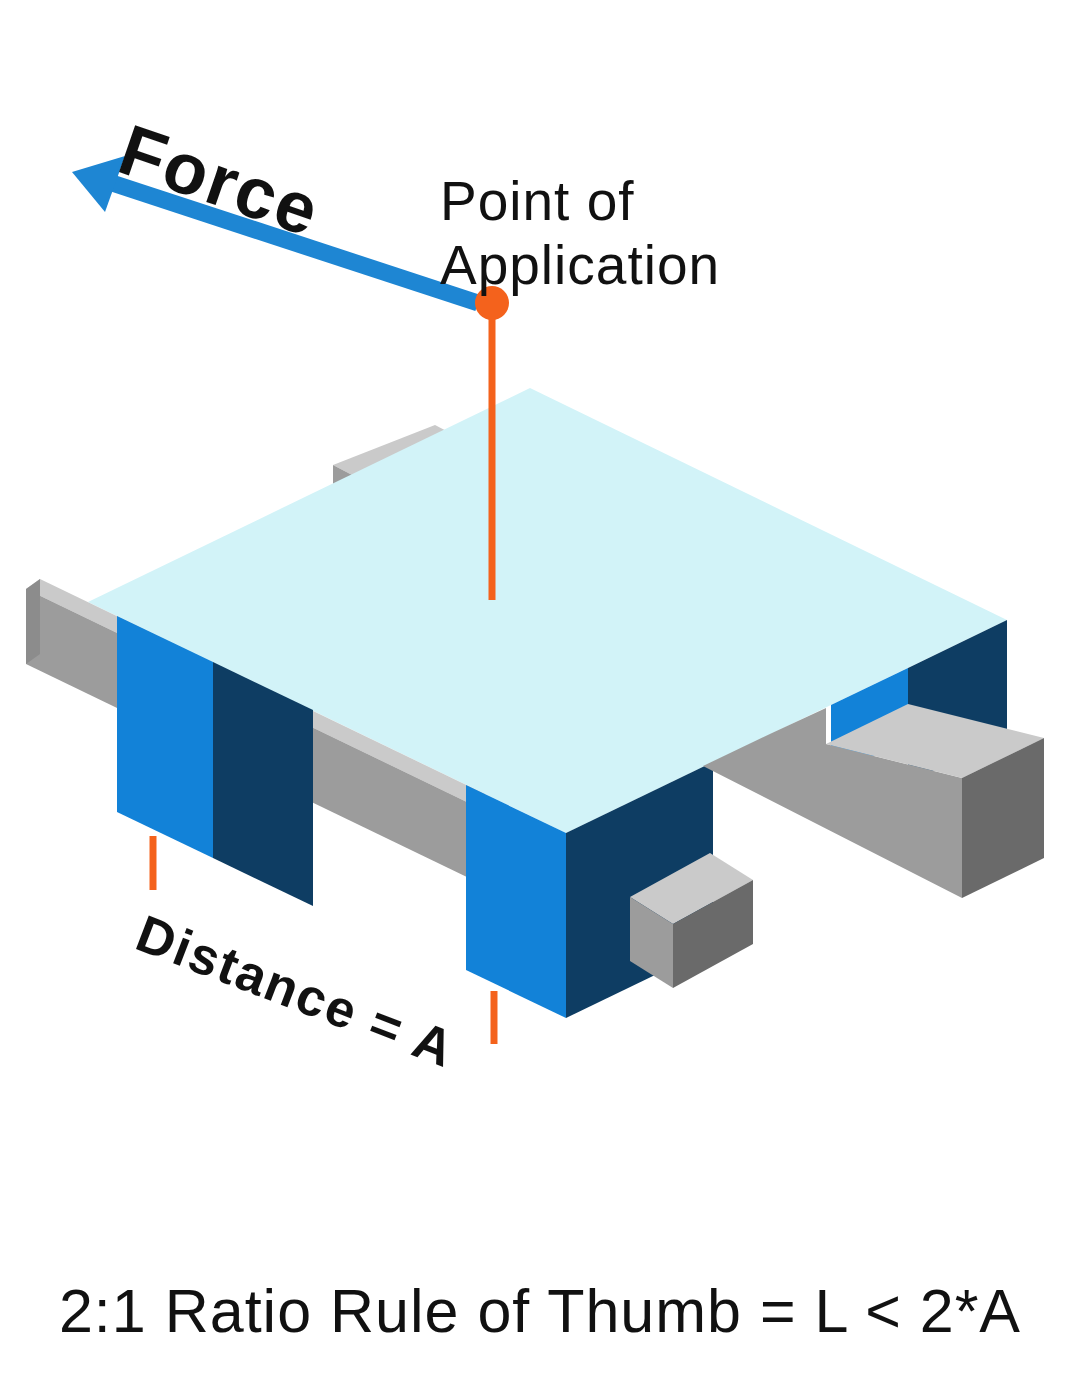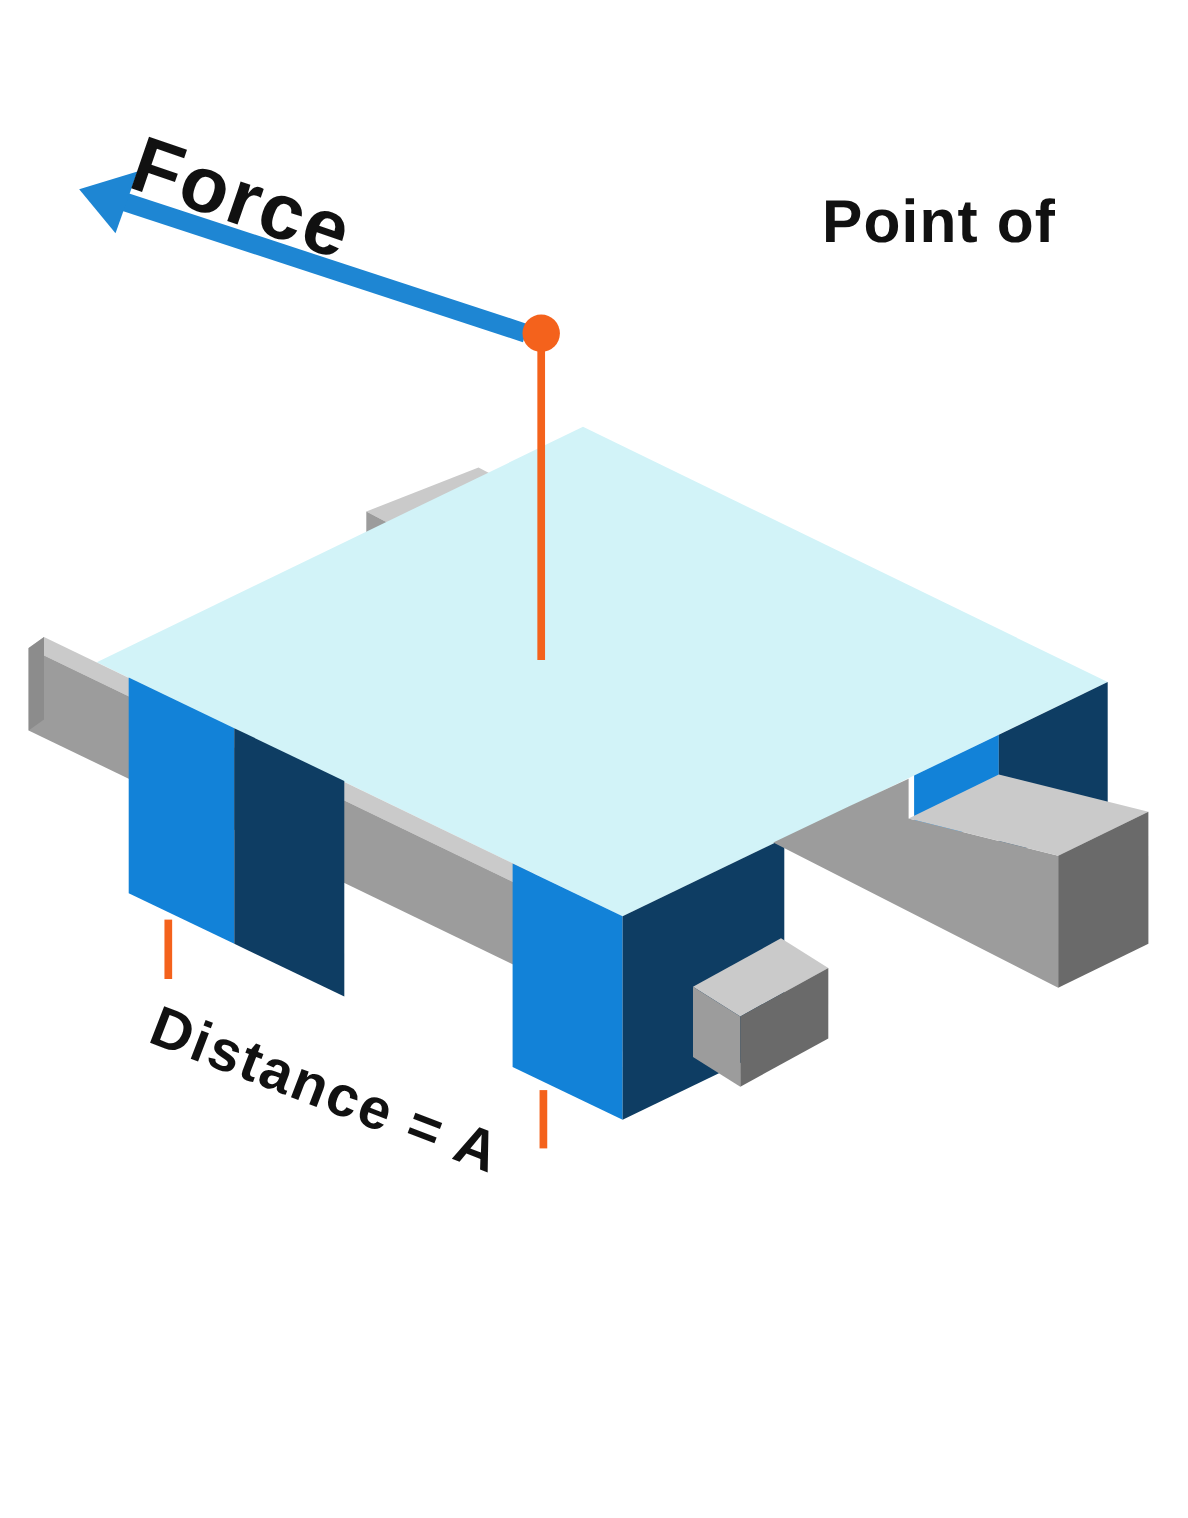--- a/index.html
+++ b/index.html
@@ -35,23 +35,23 @@
     font-weight: 800;
     letter-spacing: 2px;
     transform: rotate(19deg);
     transform-origin: left top;
   }
   .lbl-poa {
     left: 440px;
     top: 170px;
     width: 520px;
     font-size: 55px;
-    font-weight: 700;
+    font-weight: 400;
     line-height: 1.16;
-    text-align: right;
+    text-align: left;
     letter-spacing: 1px;
   }
   .lbl-height {
     left: 505px;
     top: 422px;
     font-size: 70px;
     font-weight: 800;
     letter-spacing: 1px;
   }
   .lbl-distance {
@@ -102,19 +102,21 @@
       <line x1="492" y1="316" x2="492" y2="600" stroke="#f4621c" stroke-width="7"></line>
       <line x1="153" y1="836" x2="153" y2="890" stroke="#f4621c" stroke-width="7"></line>
       <line x1="494" y1="991" x2="494" y2="1044" stroke="#f4621c" stroke-width="7"></line>
       <circle cx="492" cy="303" r="17" fill="#f4621c"></circle>
     </svg>
 
   <div class="lbl lbl-force">Force</div>
 
   <div class="lbl lbl-poa">
     <div>Point of</div>
+    <div>Application</div>
   </div>
 
 
   <div class="lbl lbl-distance">Distance = A</div>
 
+  <div class="lbl lbl-rule">2:1 Ratio Rule of Thumb = L &lt; 2*A</div>
 
 </div>
 
 </body></html>

